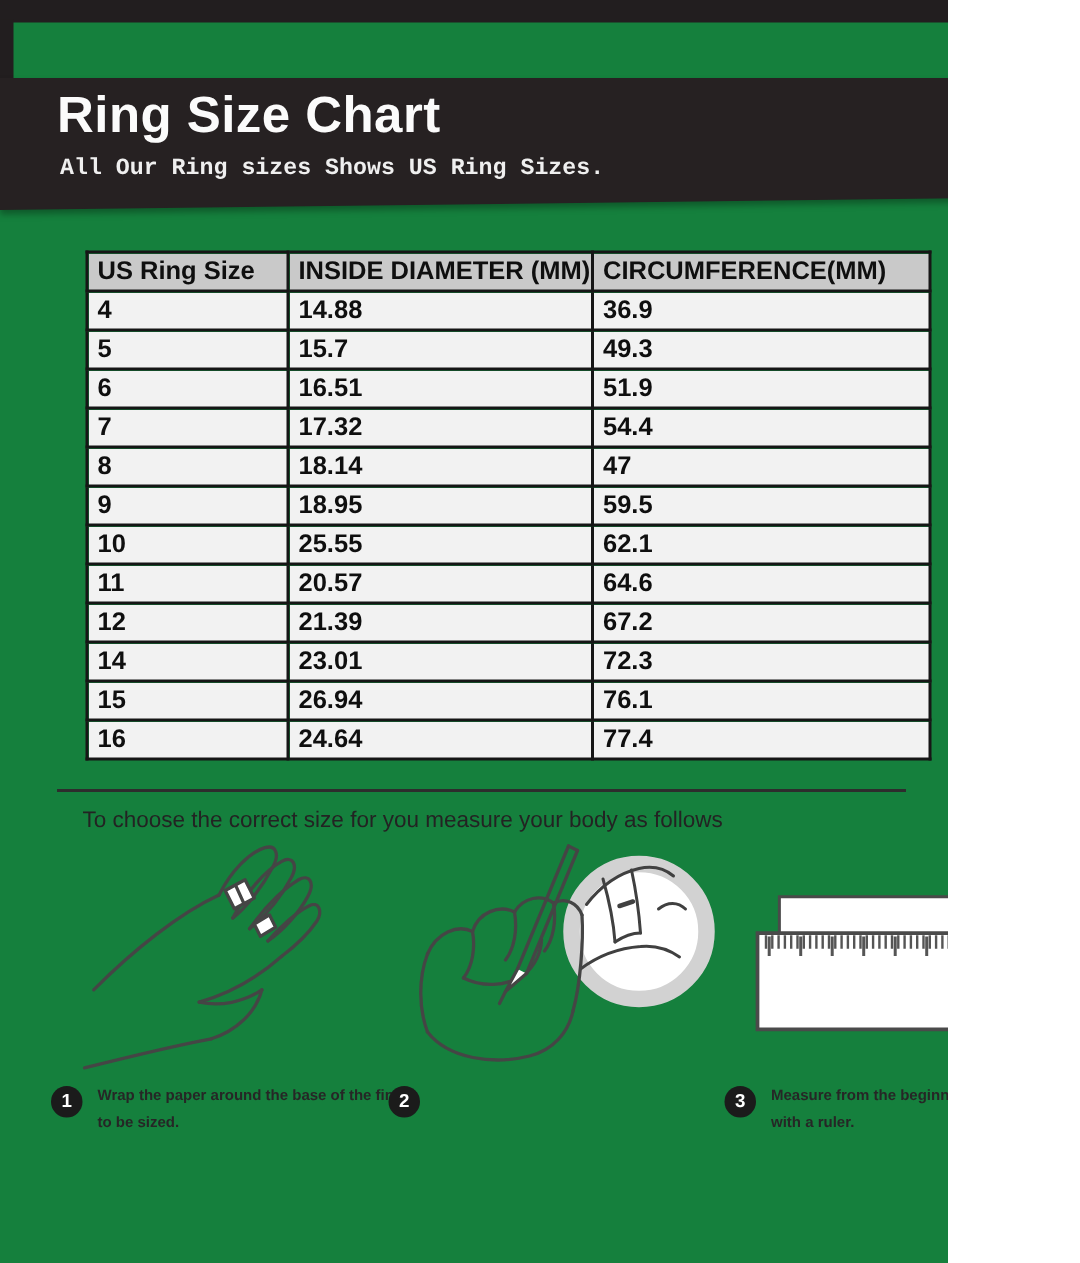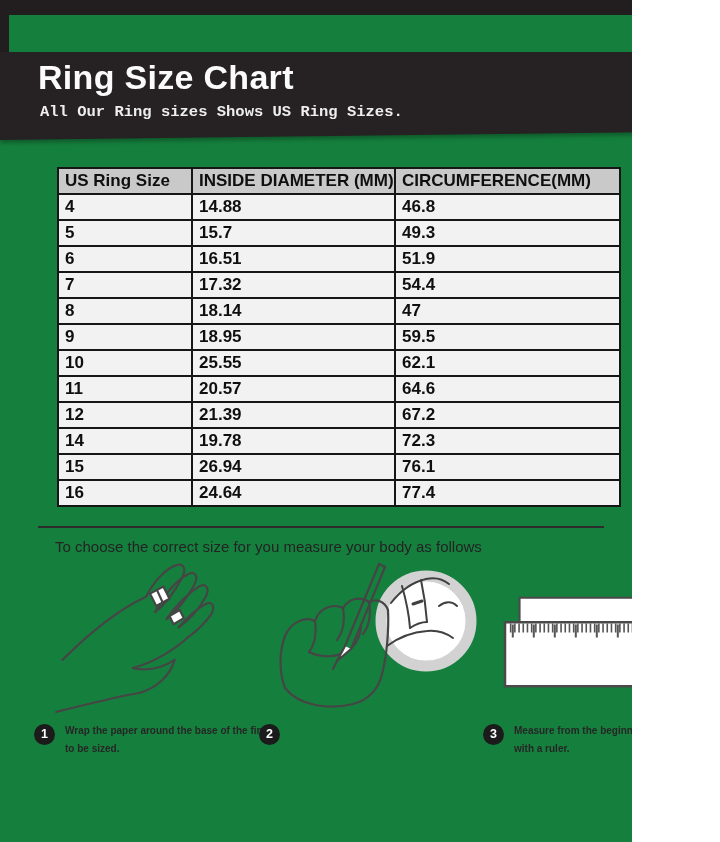--- a/index.html
+++ b/index.html
@@ -78,21 +78,21 @@
           <th>INSIDE DIAMETER (MM)</th>
 
           <th>CIRCUMFERENCE(MM)</th>
         </tr>
     </thead>
     <tbody>
 
         <tr>
           <td>4</td>
           <td>14.88</td>
-          <td>46.8</td>
+          <td>36.9</td>
         </tr>
 
         <tr>
           <td>5</td>
           <td>15.7</td>
           <td>49.3</td>
         </tr>
 
         <tr>
           <td>6</td>
@@ -132,21 +132,21 @@
 
         <tr>
           <td>12</td>
           <td>21.39</td>
           <td>67.2</td>
         </tr>
 
 
         <tr>
           <td>14</td>
-          <td>19.78</td>
+          <td>23.01</td>
           <td>72.3</td>
         </tr>
 
         <tr>
           <td>15</td>
           <td>26.94</td>
           <td>76.1</td>
         </tr>
 
         <tr>

